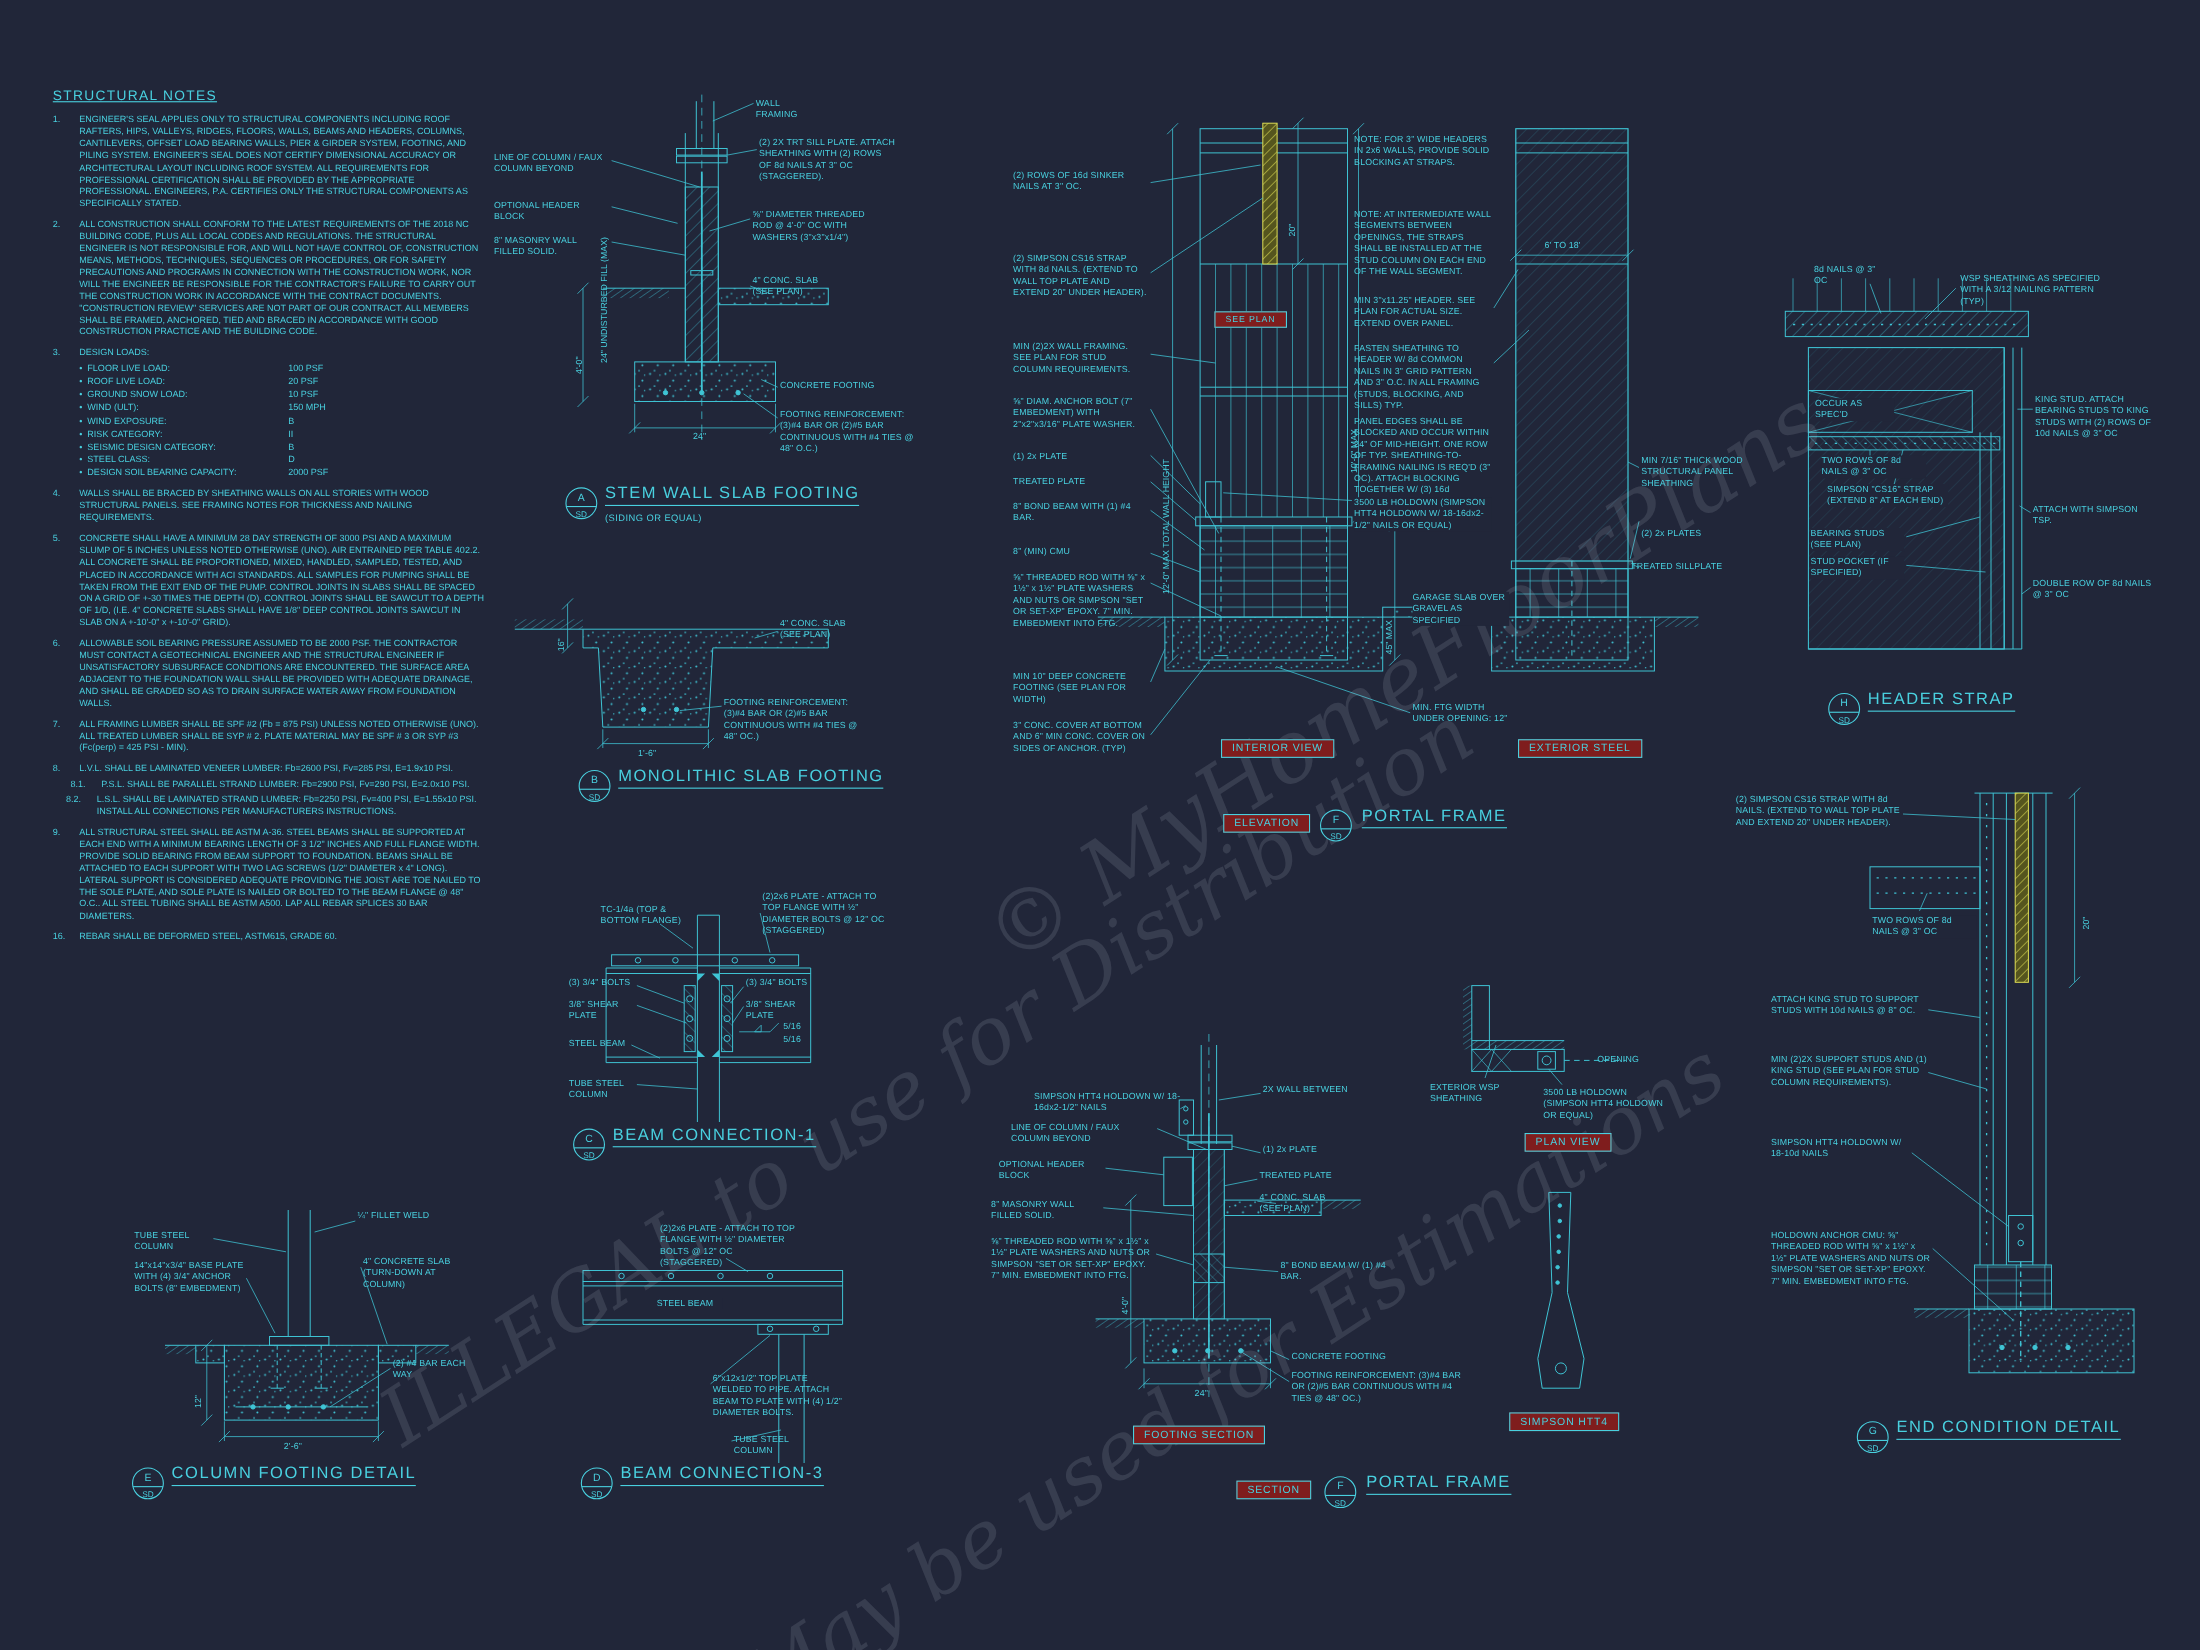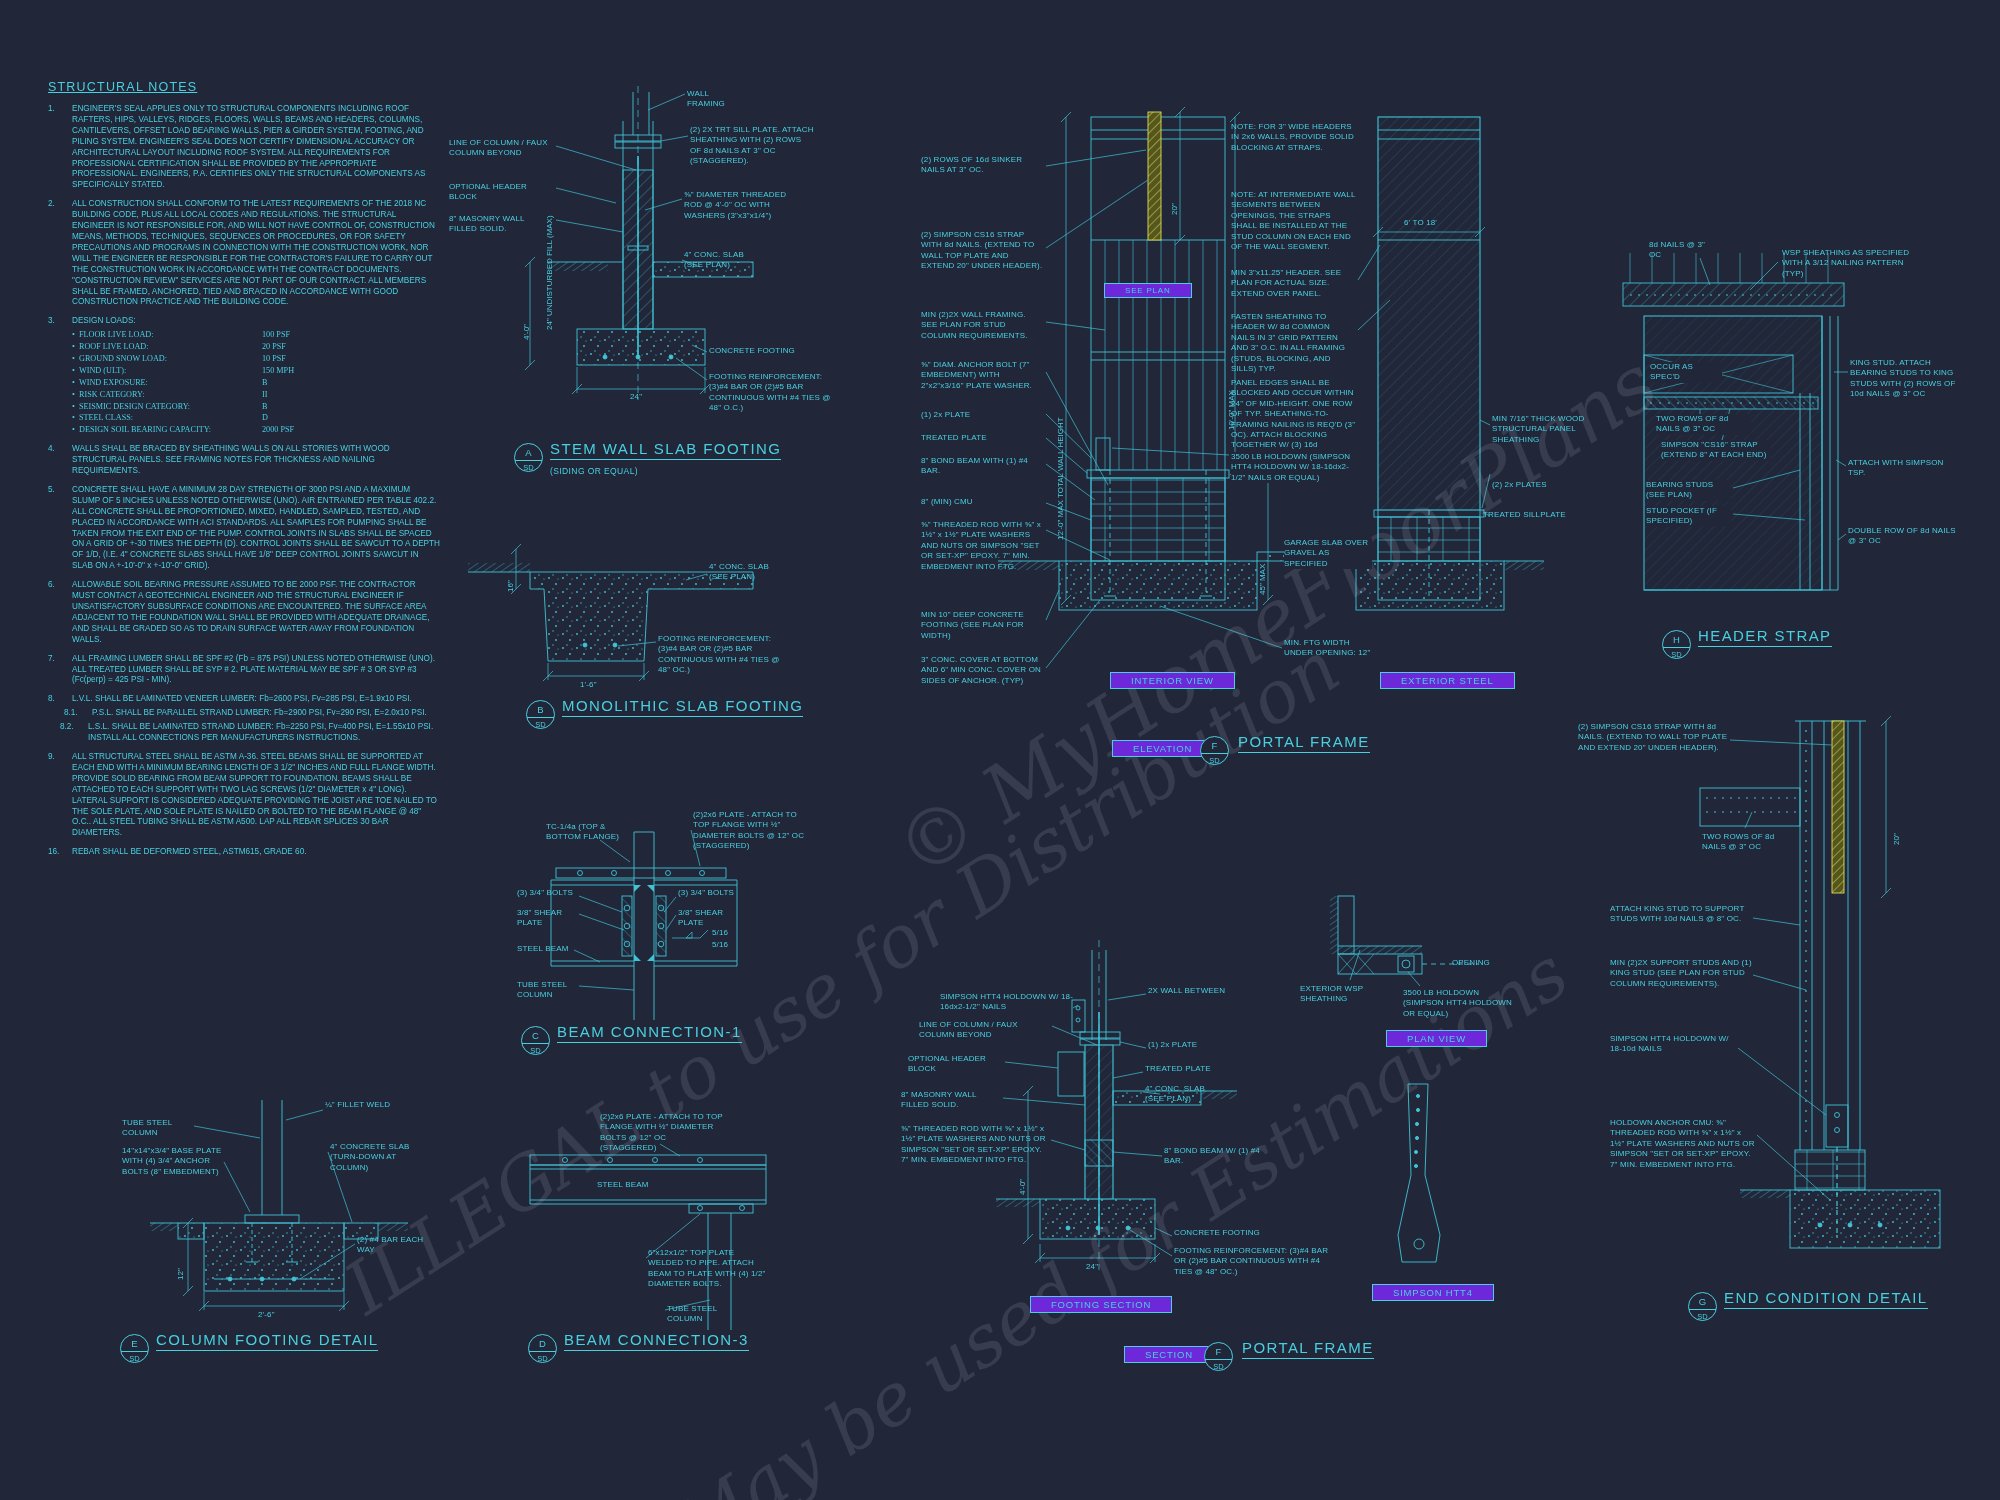--- a/index.html
+++ b/index.html
@@ -9,29 +9,29 @@
   .lbl{position:absolute;font-size:8px;line-height:1.3;letter-spacing:.15px;}
   .bg{background:#212639;}
   .vlbl{position:absolute;font-size:8px;white-space:nowrap;transform:rotate(-90deg);transform-origin:0 0;}
   .dtitle{position:absolute;font-size:15px;letter-spacing:1.4px;white-space:nowrap;
           border-bottom:1.2px solid #49d0df;padding-bottom:2px;}
   .dsub{position:absolute;font-size:8.5px;letter-spacing:.4px;}
   .tag{position:absolute;width:27px;height:27px;border:1.2px solid #49d0df;border-radius:50%;
        text-align:center;background:#212639;}
   .tag .l{display:block;font-size:9.5px;border-bottom:1px solid #49d0df;padding:3px 0 2px;}
   .tag .s{display:block;font-size:7.5px;padding-top:2px;}
-  .boxlbl{position:absolute;border:1px solid #49d0df;background:#6d28d9;padding:2px 20px;
+  .boxlbl{position:absolute;border:1px solid #49d0df;background:#7f1d1d;padding:2px 9px;
           font-size:9.5px;letter-spacing:.8px;white-space:nowrap;}
   .notes{position:absolute;left:48px;top:80px;width:392px;}
   .notes h1{font-size:12.5px;font-weight:normal;letter-spacing:1.2px;margin:0 0 10px;
             text-decoration:underline;}
   .note{display:flex;margin-bottom:8px;font-size:8.2px;line-height:1.33;}
   .note .n{width:24px;flex:none;}
   .note .t{flex:1;}
-  .loads{margin:0 0 8px 24px;font-size:8.2px;line-height:1.45;font-family:Liberation Serif, serif;}
+  .loads{margin:0 0 8px 24px;font-size:8.2px;line-height:1.45;}
   .loads .row{display:flex;}
   .loads .lab{width:190px;}
   .loads .lab::before{content:"\2022\00a0\00a0";}
   .wm{position:absolute;color:rgba(205,215,235,.13);font-family:"DejaVu Serif",serif;
       font-style:italic;white-space:nowrap;pointer-events:none;}
 </style>
 </head>
 <body>
 
 <div class="sheet">

